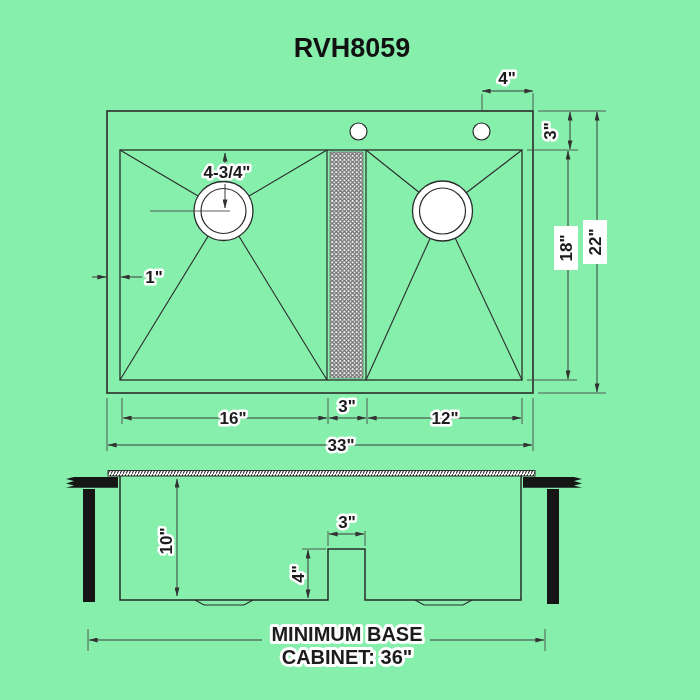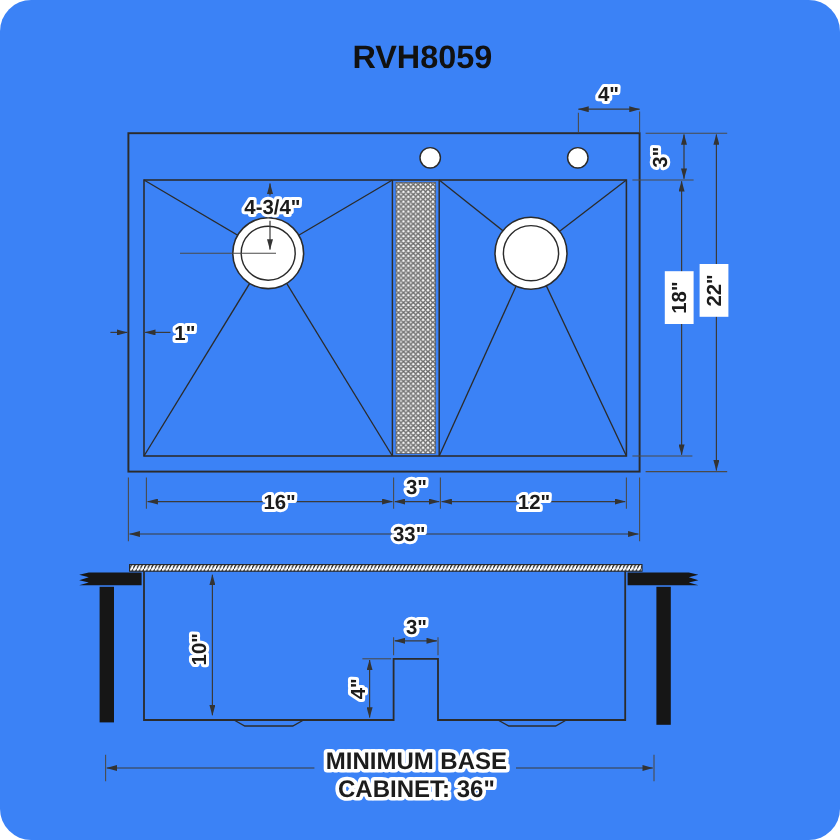--- a/index.html
+++ b/index.html
@@ -1,16 +1,16 @@
 <!DOCTYPE html>
 <html><head>
 <meta charset="utf-8">
 <style>
   html,body{margin:0;padding:0;background:#ffffff;}
-  .stage{position:relative;width:700px;height:700px;background:#3b82f6;overflow:hidden;border-radius:26px;}
+  .stage{position:relative;width:700px;height:700px;background:#86efac;overflow:hidden;}
   svg{position:absolute;left:0;top:0;}
   .title-label{font:bold 27px "Liberation Sans", sans-serif;fill:#111;}
   .dim-label{font:bold 17px "Liberation Sans", sans-serif;fill:#1c1c1c;
              paint-order:stroke;stroke:#fff;stroke-width:5px;stroke-linejoin:round;}
   .footer-label{font:bold 20px "Liberation Sans", sans-serif;fill:#1c1c1c;
              paint-order:stroke;stroke:#fff;stroke-width:6px;stroke-linejoin:round;}
   .draw{stroke:#2b2b2b;fill:none;}
   .dimline{stroke:#3a3a3a;stroke-width:1;fill:none;}
   .extline{stroke:#4a4a4a;stroke-width:0.9;fill:none;}
 </style>

